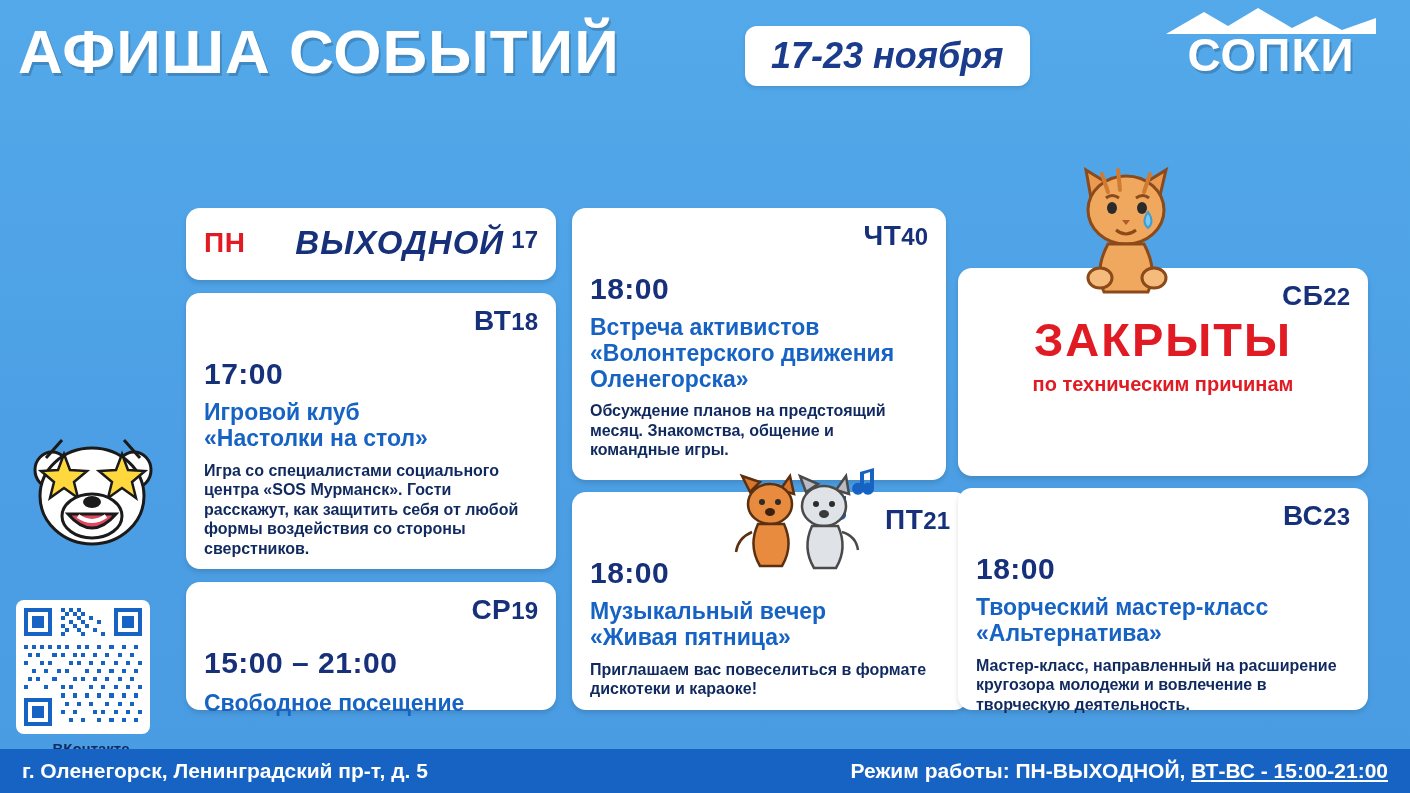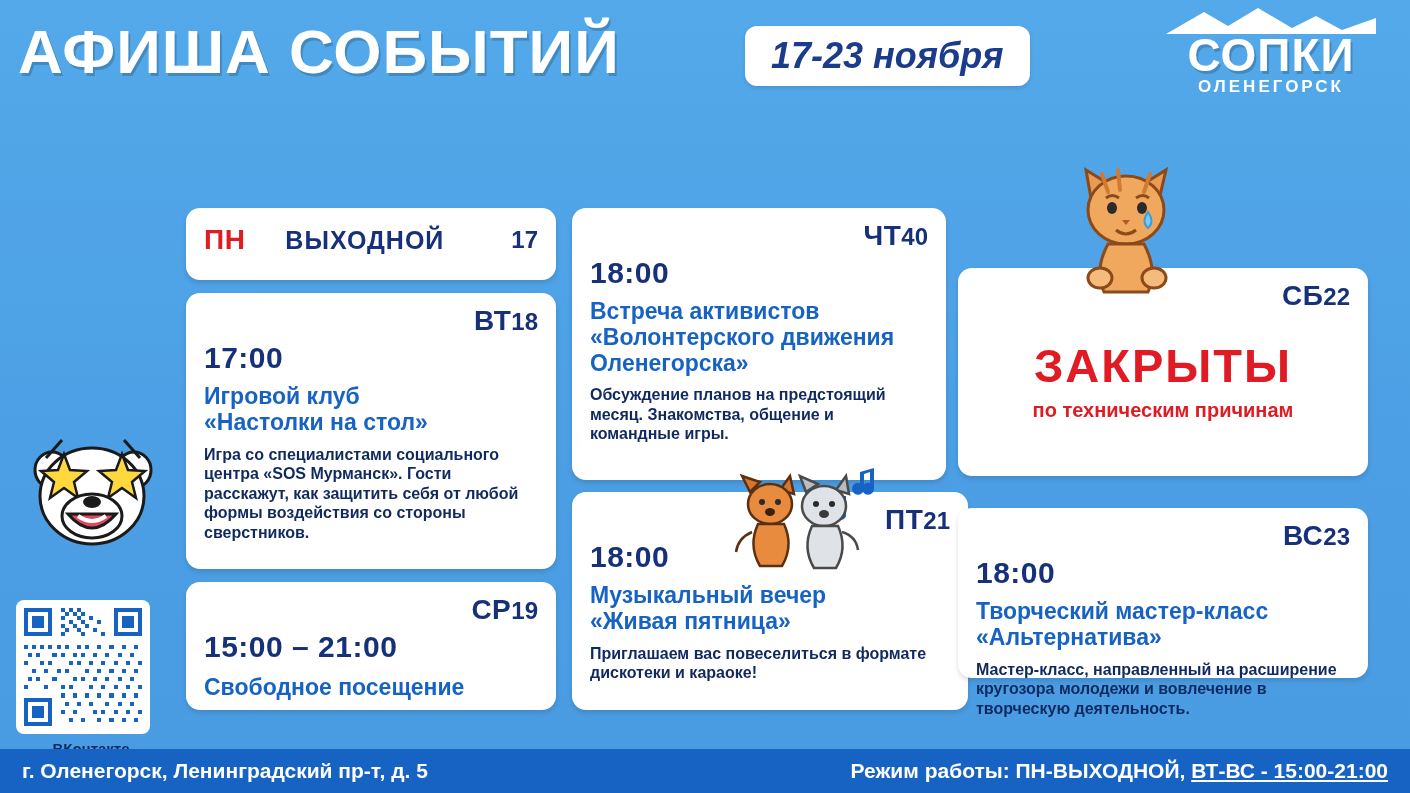--- a/index.html
+++ b/index.html
@@ -102,63 +102,63 @@
   .dow.red { color: #e01b24; }
   .daynum {
     font-size: 24px;
     font-weight: bold;
     color: #17307a;
   }
   .time {
     font-size: 30px;
     font-weight: bold;
     color: #17307a;
-    margin-top: 4px;
+    margin-top: 20px;
     letter-spacing: 0.5px;
   }
   .ev-title {
     font-size: 23px;
     font-weight: bold;
     color: #1763c4;
     line-height: 1.12;
     margin-top: 9px;
   }
   .ev-desc {
     font-size: 16px;
     font-weight: bold;
     color: #10295f;
     line-height: 1.22;
     margin-top: 9px;
   }
   .off-label {
-    font-size: 25px;
+    font-size: 33px;
     font-weight: bold;
     color: #17307a;
     letter-spacing: 1px;
-    margin-left: 40px;
+    margin-left: 50px;
     align-self: center;
+    font-style: italic;
   }
   .mon-head {
     display: flex;
     align-items: center;
     justify-content: flex-start;
     position: relative;
   }
   .mon-head .daynum {
     position: absolute;
     right: 0;
     top: 2px;
   }
   .closed-big {
     text-align: center;
     font-size: 47px;
     font-weight: bold;
     color: #e01b24;
     letter-spacing: 2px;
-    margin-top: 26px;
   }
   .closed-sub {
     text-align: center;
     font-size: 20px;
     font-weight: bold;
     color: #e01b24;
     margin-top: 6px;
   }
   .free-visit {
     font-size: 23px;
@@ -167,21 +167,21 @@
     margin-top: 10px;
   }
 
   
   #card-mon { left: 186px; top: 208px; width: 370px; height: 72px; padding-top: 16px; }
   #card-tue { left: 186px; top: 293px; width: 370px; height: 276px; }
   #card-wed { left: 186px; top: 582px; width: 370px; height: 128px; }
   #card-thu { left: 572px; top: 208px; width: 374px; height: 272px; }
   #card-fri { left: 572px; top: 492px; width: 396px; height: 218px; }
   #card-sat { left: 958px; top: 268px; width: 410px; height: 208px; }
-  #card-sun { left: 958px; top: 508px; width: 410px; height: 170px; }
+  #card-sun { left: 958px; top: 488px; width: 410px; height: 222px; }
 
   
   .footer {
     position: absolute;
     left: 0; right: 0; bottom: 0;
     height: 44px;
     background: #1763c4;
     color: #ffffff;
     display: flex;
     align-items: center;
@@ -251,21 +251,20 @@
   <div class="header">
     <div class="poster-title">АФИША СОБЫТИЙ</div>
 
     <div class="date-chip">17-23 ноября</div>
 
     <div class="logo">
       <svg class="logo-mountains" viewBox="0 0 210 26">
         <path d="M0 26 L38 4 L62 18 L92 0 L126 20 L150 8 L176 22 L210 10 L210 26 Z" fill="#ffffff"></path>
       </svg>
       <div class="logo-name">СОПКИ</div>
-      <div class="logo-sub">ОЛЕНЕГОРСК</div>
     </div>
   </div>
 
   <div class="card" id="card-mon">
     <div class="mon-head">
       <span class="dow red">ПН</span>
       <span class="off-label">ВЫХОДНОЙ</span>
       <span class="daynum">17</span>
     </div>
   </div>

